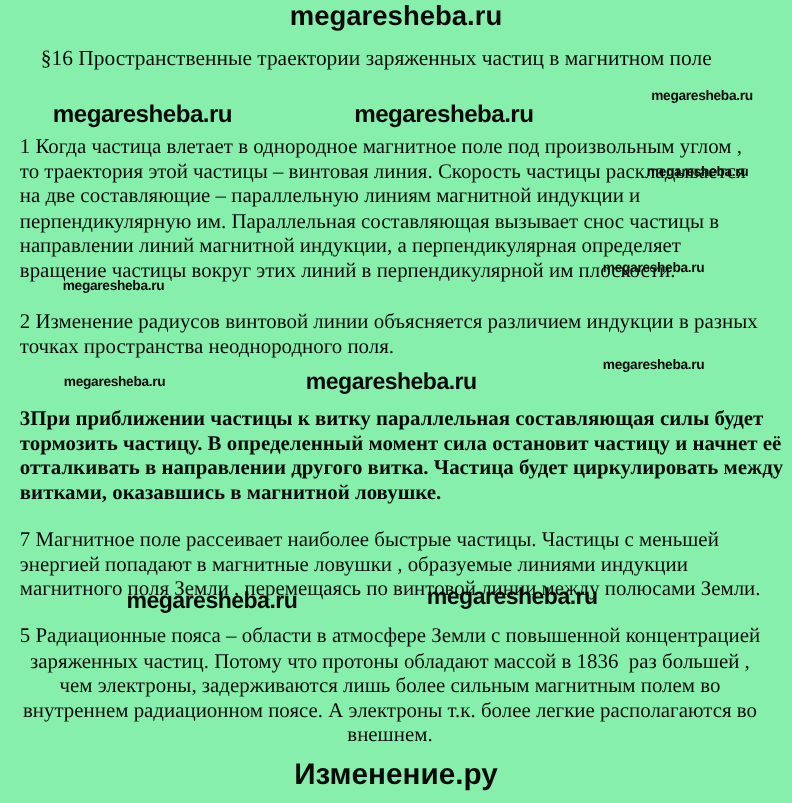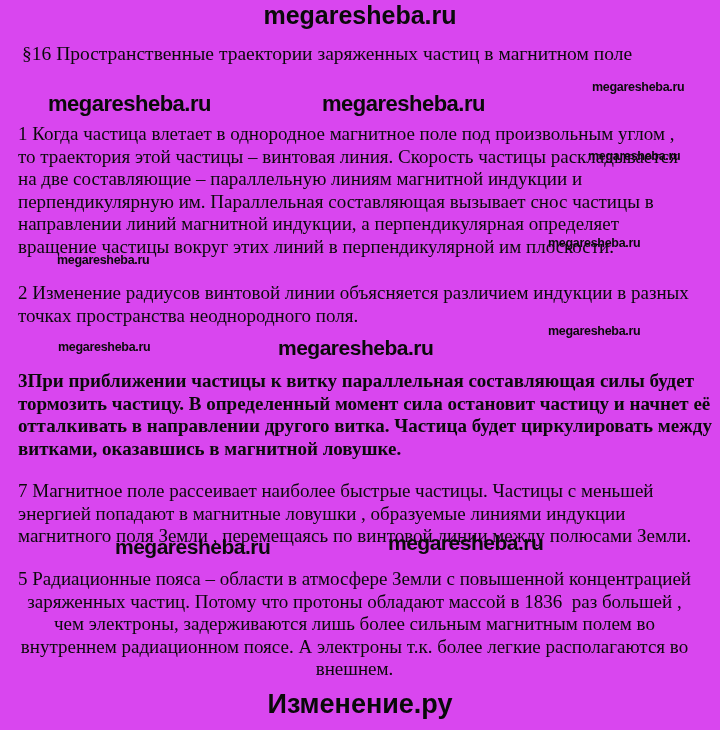--- a/index.html
+++ b/index.html
@@ -1,37 +1,37 @@
 <!DOCTYPE html>
 <html><head>
 <meta charset="utf-8">
 <style>
   html, body { margin: 0; padding: 0; }
   body { background: #ffffff; }
   .page {
     position: relative;
     width: 720px;
     height: 730px;
-    background: #d946ef;
+    background: #86efac;
     overflow: hidden;
     color: #0a0a0a;
     font-family: "Liberation Serif", serif;
   }
   .site-title {
     position: absolute;
     top: 1px; left: 0; width: 720px;
     text-align: center;
     font-family: "Liberation Sans", sans-serif;
     font-weight: 700;
     font-size: 25px;
     color: #0a0a0a;
   }
   .heading {
     position: absolute;
-    top: 43px; left: 22px;
+    top: 43px; left: 37px;
     margin: 0;
     font-family: "Liberation Serif", serif;
     font-weight: 400;
     font-size: 19.5px;
     white-space: pre;
     color: #0a0a0a;
   }
   .para {
     position: absolute;
     left: 6px;

